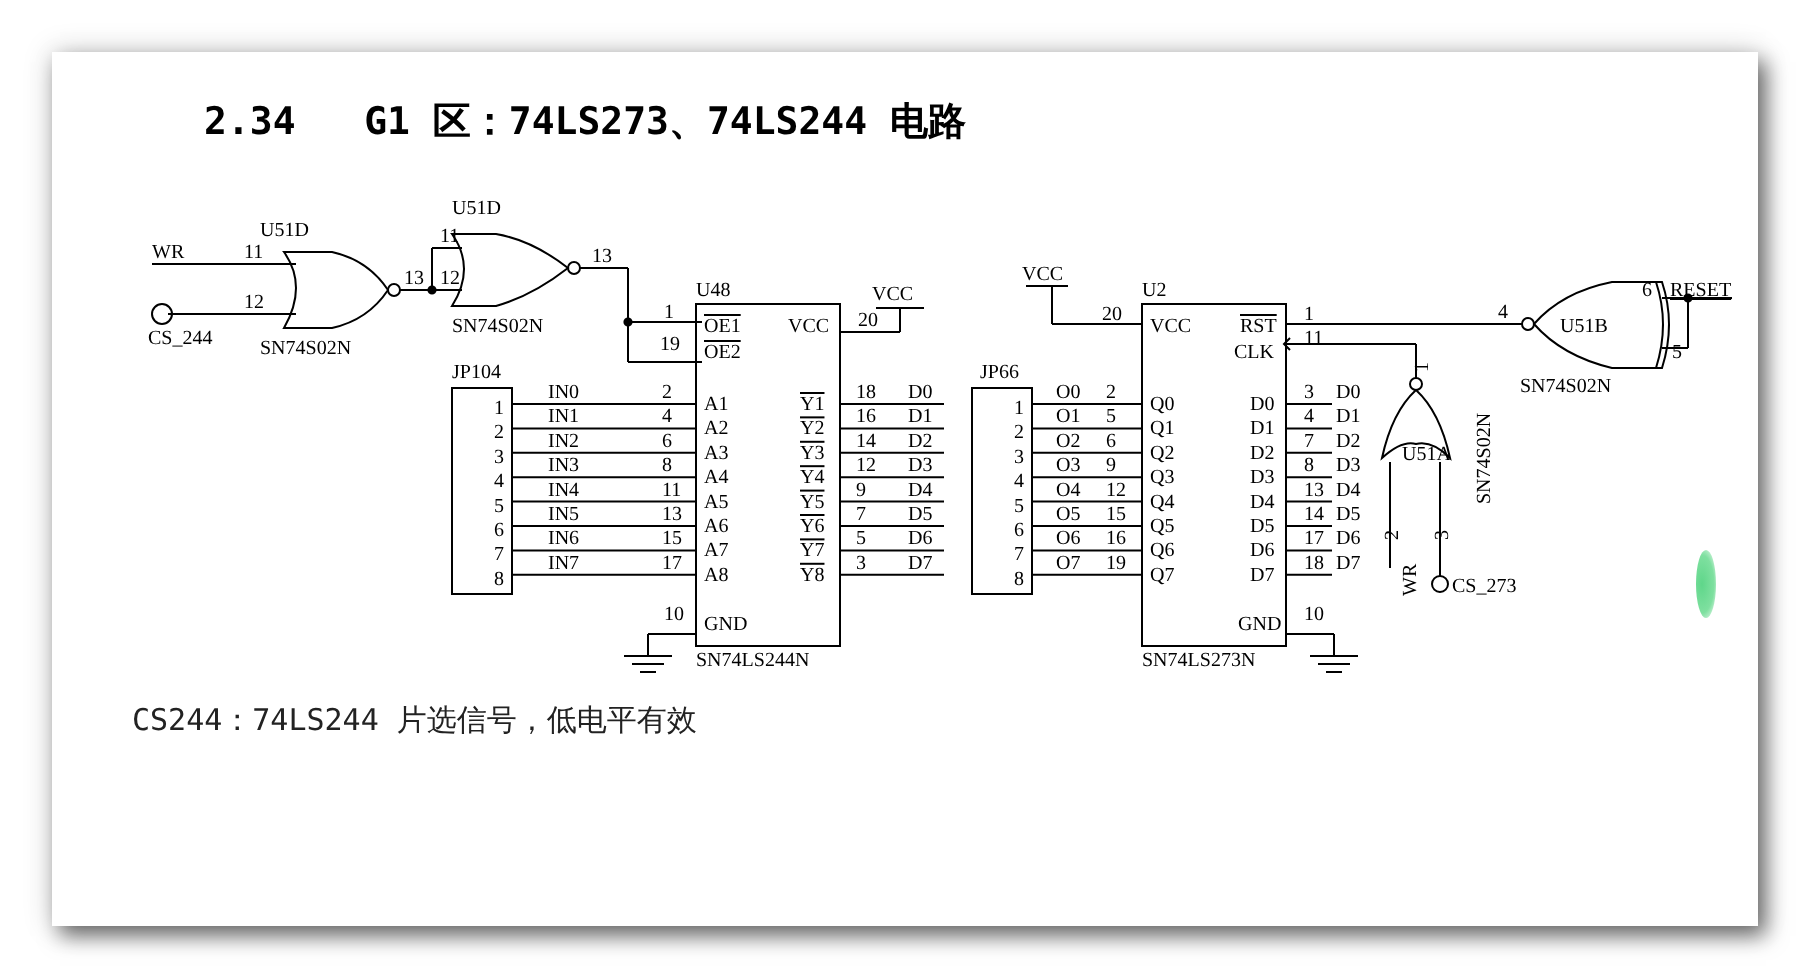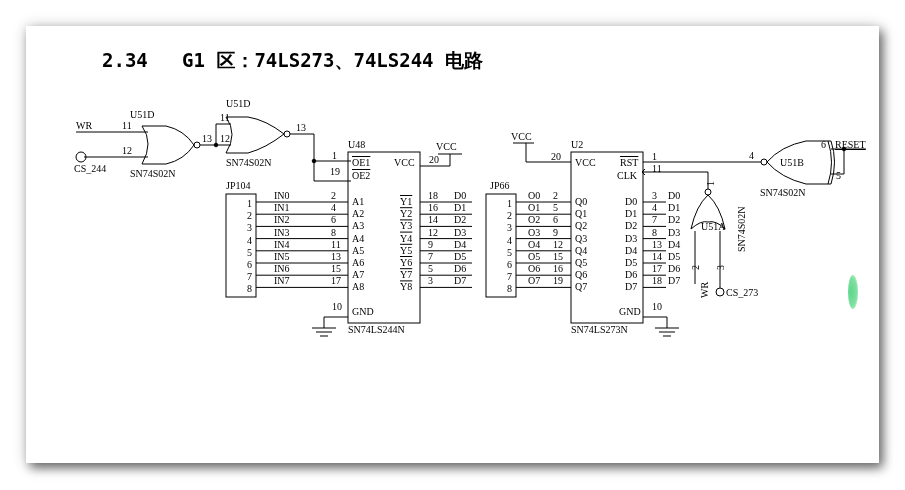--- a/index.html
+++ b/index.html
@@ -293,14 +293,15 @@
 
     <text x="675" y="204" font-size="9">U51A</text>
     <text x="0" y="0" transform="translate(719,226) rotate(-90)">SN74S02N</text>
     <text x="0" y="0" transform="translate(688,160) rotate(-90)">1</text>
     <text x="0" y="0" transform="translate(673,244) rotate(-90)">2</text>
     <text x="0" y="0" transform="translate(698,244) rotate(-90)">3</text>
     <text x="0" y="0" transform="translate(682,272) rotate(-90)">WR</text>
     <text x="700" y="270">CS_273</text>
   </svg>
 
+  <div class="notes" id="note1">CS244：74LS244 片选信号，低电平有效</div>
 </div>
 <div id="green-blob"></div>
 
 </body></html>

